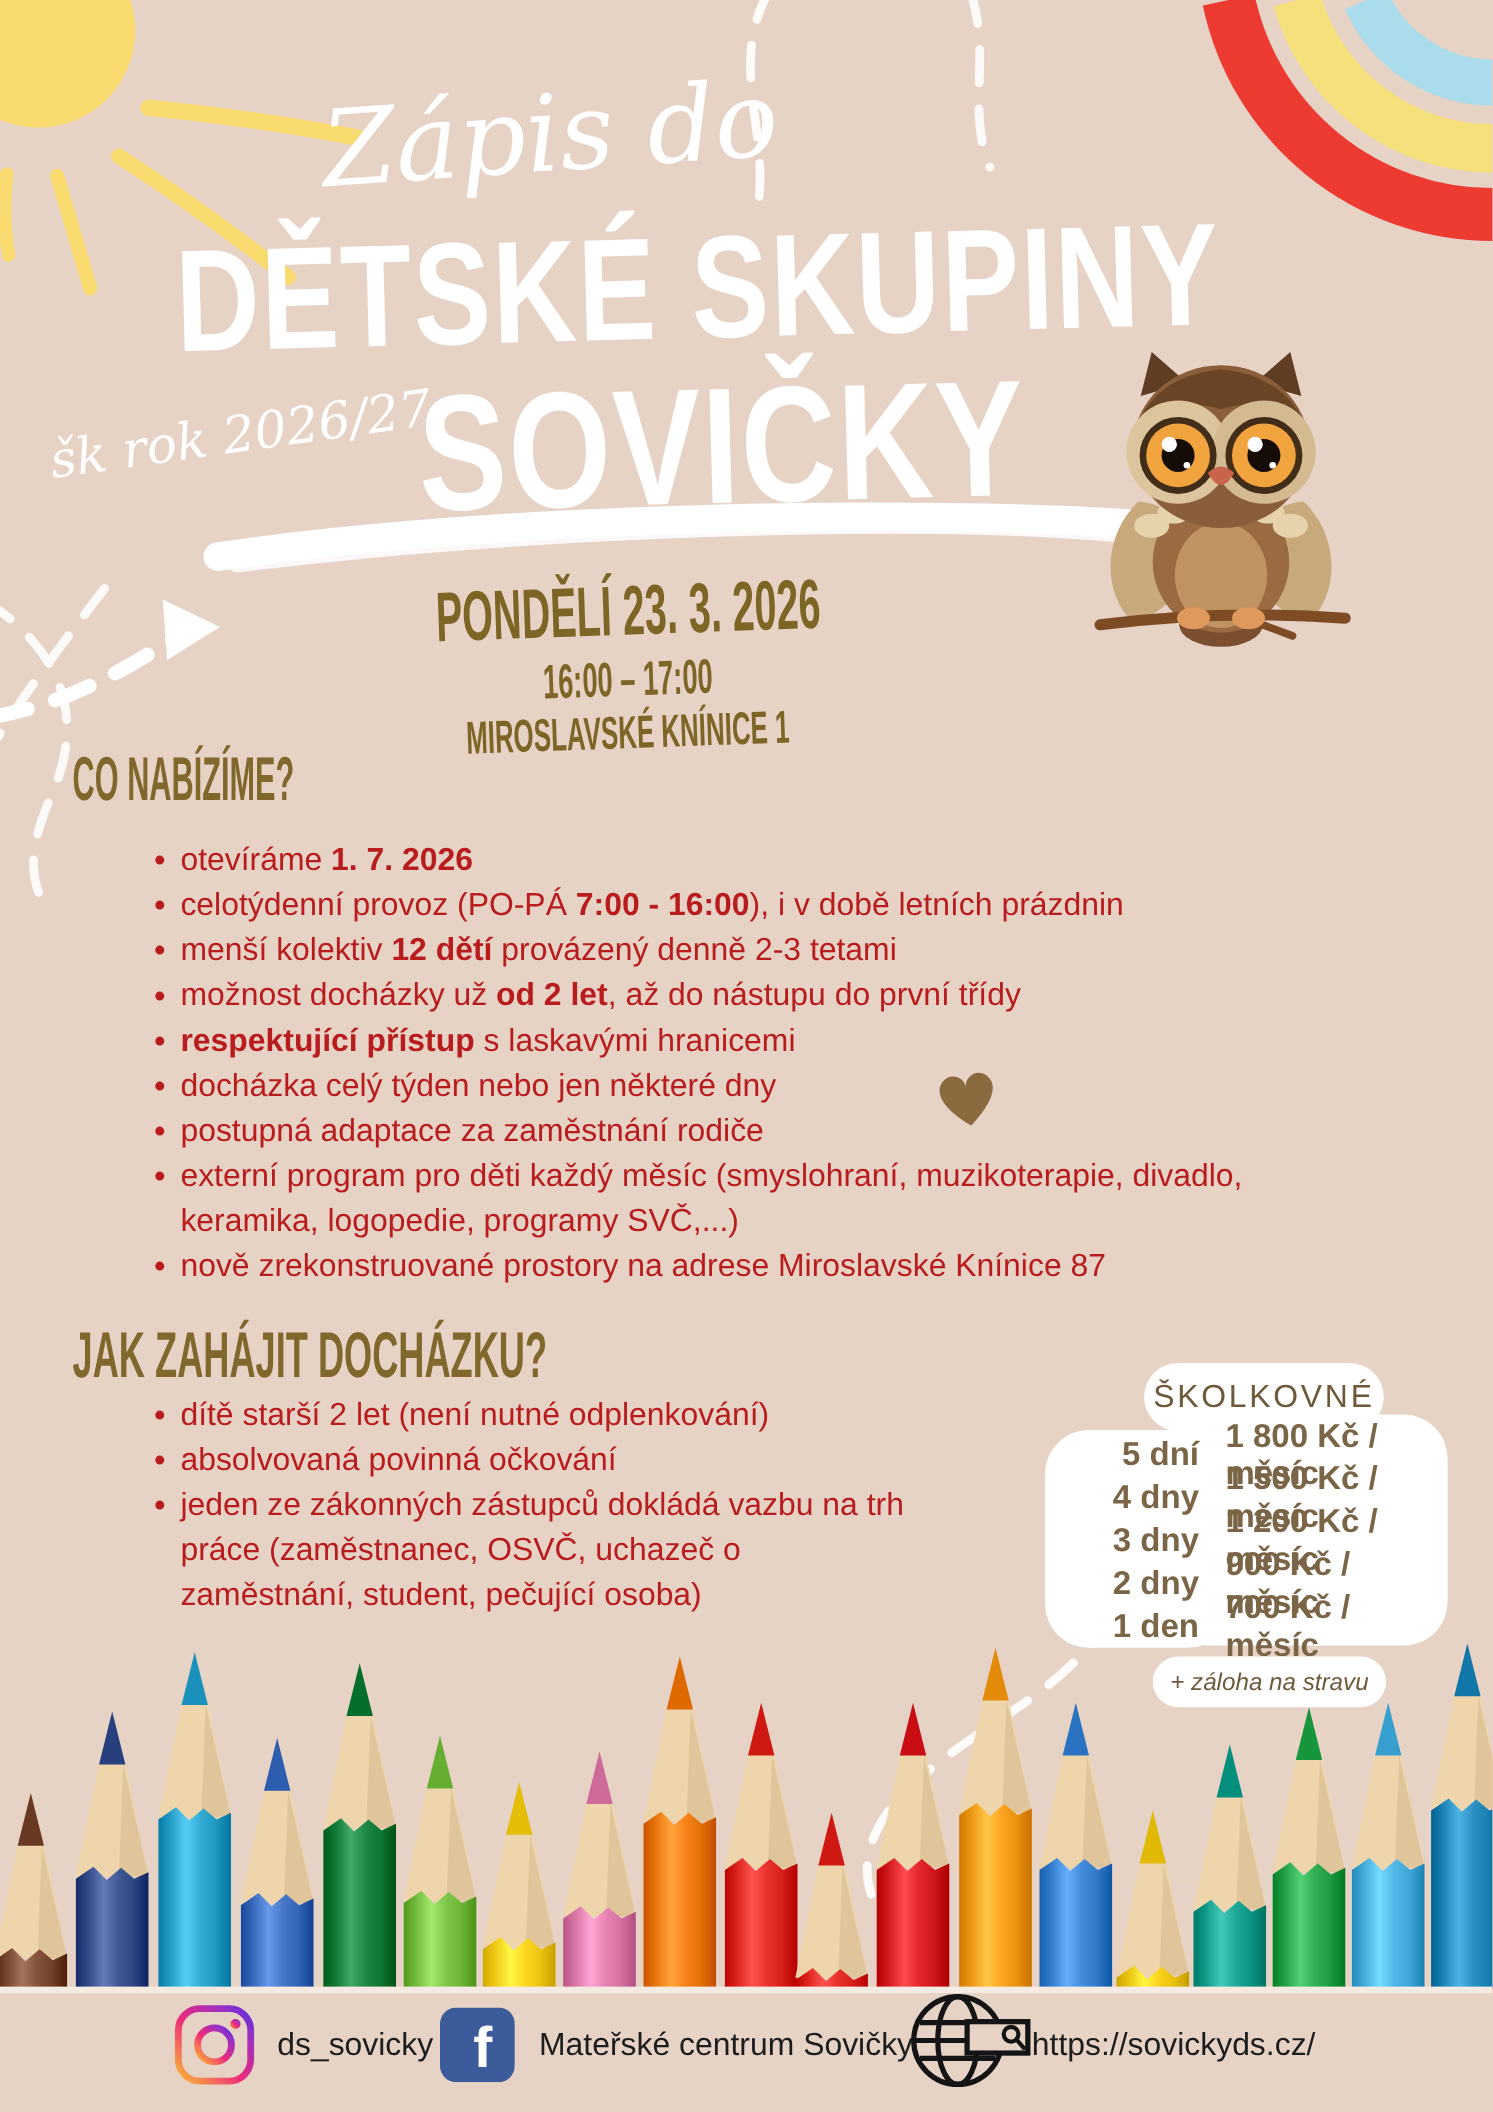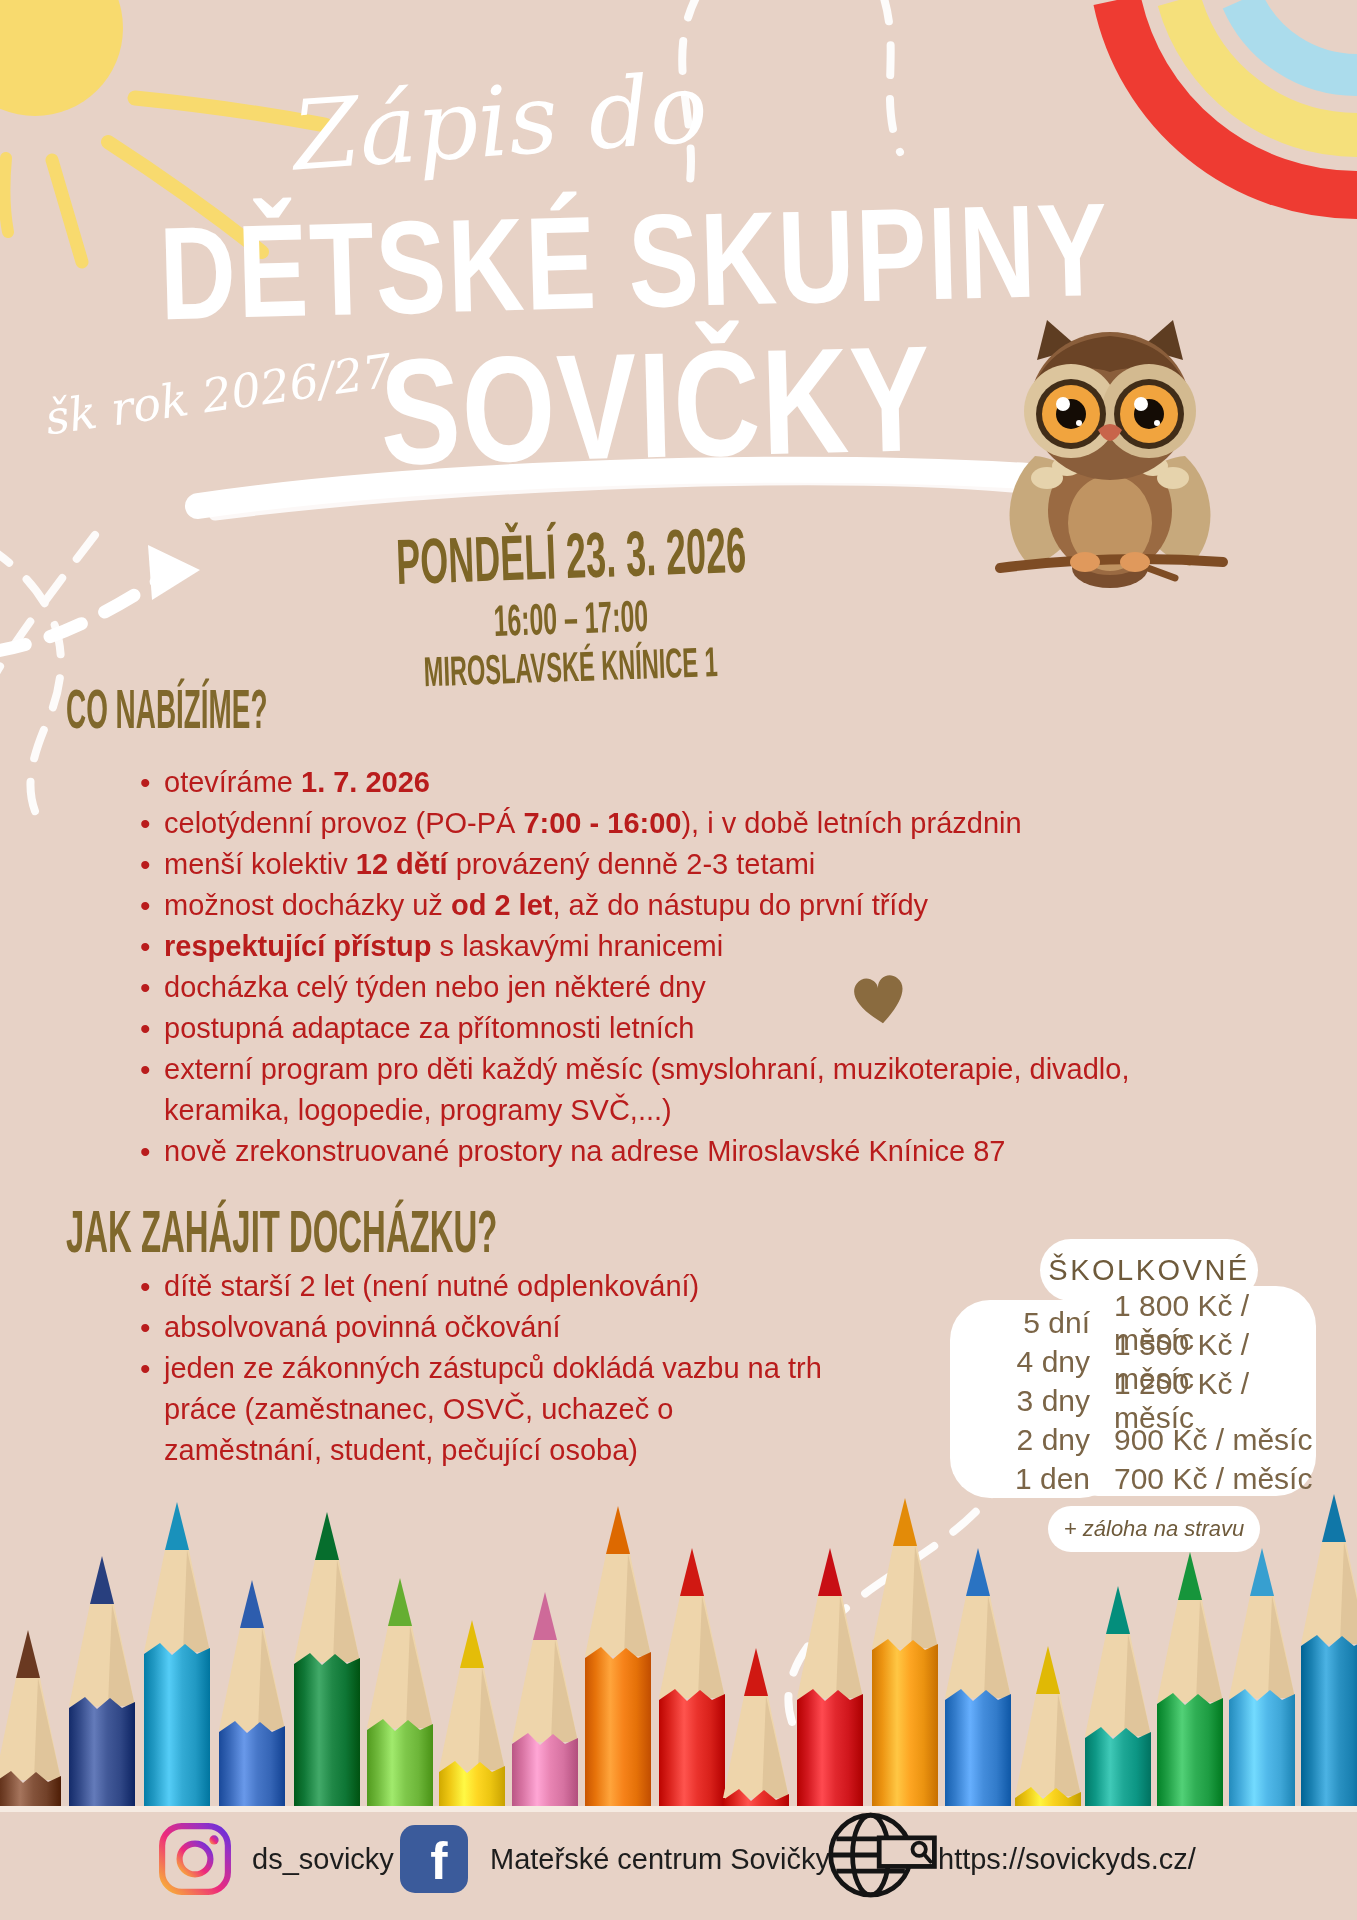--- a/index.html
+++ b/index.html
@@ -36,21 +36,21 @@
   .offer-list{left:128px;top:752px;width:1100px;}
   .enroll-list{left:128px;top:1256px;width:700px;}
   
   .cloud{background:#fff;z-index:3;border-radius:40px;}
   .cloud-a{left:950px;top:1300px;width:170px;height:198px;}
   .cloud-b{left:1058px;top:1286px;width:258px;height:210px;}
   .badge{left:1040px;top:1205px;width:218px;height:62px;border-radius:31px;background:#fff;z-index:4;
          display:flex;align-items:center;justify-content:center;color:#6e5a3b;font-size:29px;
          letter-spacing:2.5px;font-weight:normal;margin-top:34px;}
   .price-rows{left:950px;top:1303px;z-index:4;color:#7b6547;font-size:30px;}
-  .price-row{display:flex;height:39px;align-items:center;}
+  .price-row{display:flex;height:39px;align-items:center;font-weight:bold;}
   .price-row .days{width:140px;text-align:right;}
   .price-row .price{width:200px;text-align:left;margin-left:24px;}
   .note-pill{left:1048px;top:1506px;width:212px;height:46px;border-radius:23px;background:#fff;z-index:4;
              display:flex;align-items:center;justify-content:center;color:#6e5a3b;font-size:22px;font-style:italic;}
   
   .heart{left:850px;top:972px;z-index:3;}
   
   .owl{left:985px;top:316px;z-index:2;}
   
   .footer-item-icon{z-index:3;}
@@ -139,21 +139,21 @@
   </svg>
 
   <div class="abs sec-heading offer-heading">CO NABÍZÍME?</div>
   <ul class="abs blist offer-list">
       <li><span>otevíráme </span><strong>1. 7. 2026</strong></li>
       <li><span>celotýdenní provoz (PO-PÁ </span><strong>7:00 - 16:00</strong><span>), i v době letních prázdnin</span></li>
       <li><span>menší kolektiv </span><strong>12 dětí</strong><span> provázený denně 2-3 tetami</span></li>
       <li><span>možnost docházky už </span><strong>od 2 let</strong><span>, až do nástupu do první třídy</span></li>
       <li><strong>respektující přístup</strong><span> s laskavými hranicemi</span></li>
       <li><span>docházka celý týden nebo jen některé dny</span></li>
-      <li><span>postupná adaptace za přítomnosti letních</span></li>
+      <li><span>postupná adaptace za zaměstnání rodiče</span></li>
       <li><span>externí program pro děti každý měsíc (smyslohraní, muzikoterapie, divadlo, keramika, logopedie, programy SVČ,...)</span></li>
       <li><span>nově zrekonstruované prostory na adrese Miroslavské Knínice 87</span></li>
     </ul>
 
   <svg class="abs heart" width="60" height="60" viewBox="0 0 56 56">
     <path d="M28,48 C8,32 0,17 9,8 C17,0 28,7 28,15 C28,7 39,0 47,8 C56,17 48,32 28,48 Z" fill="#8a6b3f" transform="rotate(-8 28 28)"></path>
   </svg>
 
   <div class="abs sec-heading enroll-heading">JAK ZAHÁJIT DOCHÁZKU?</div>
   <ul class="abs blist enroll-list">

